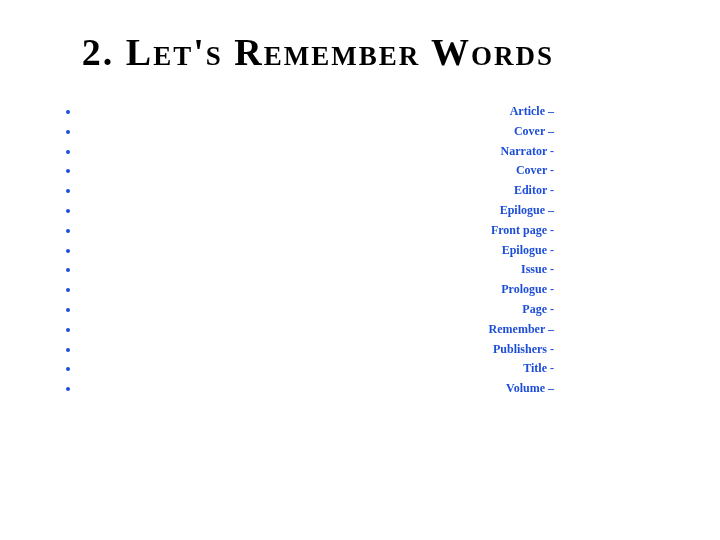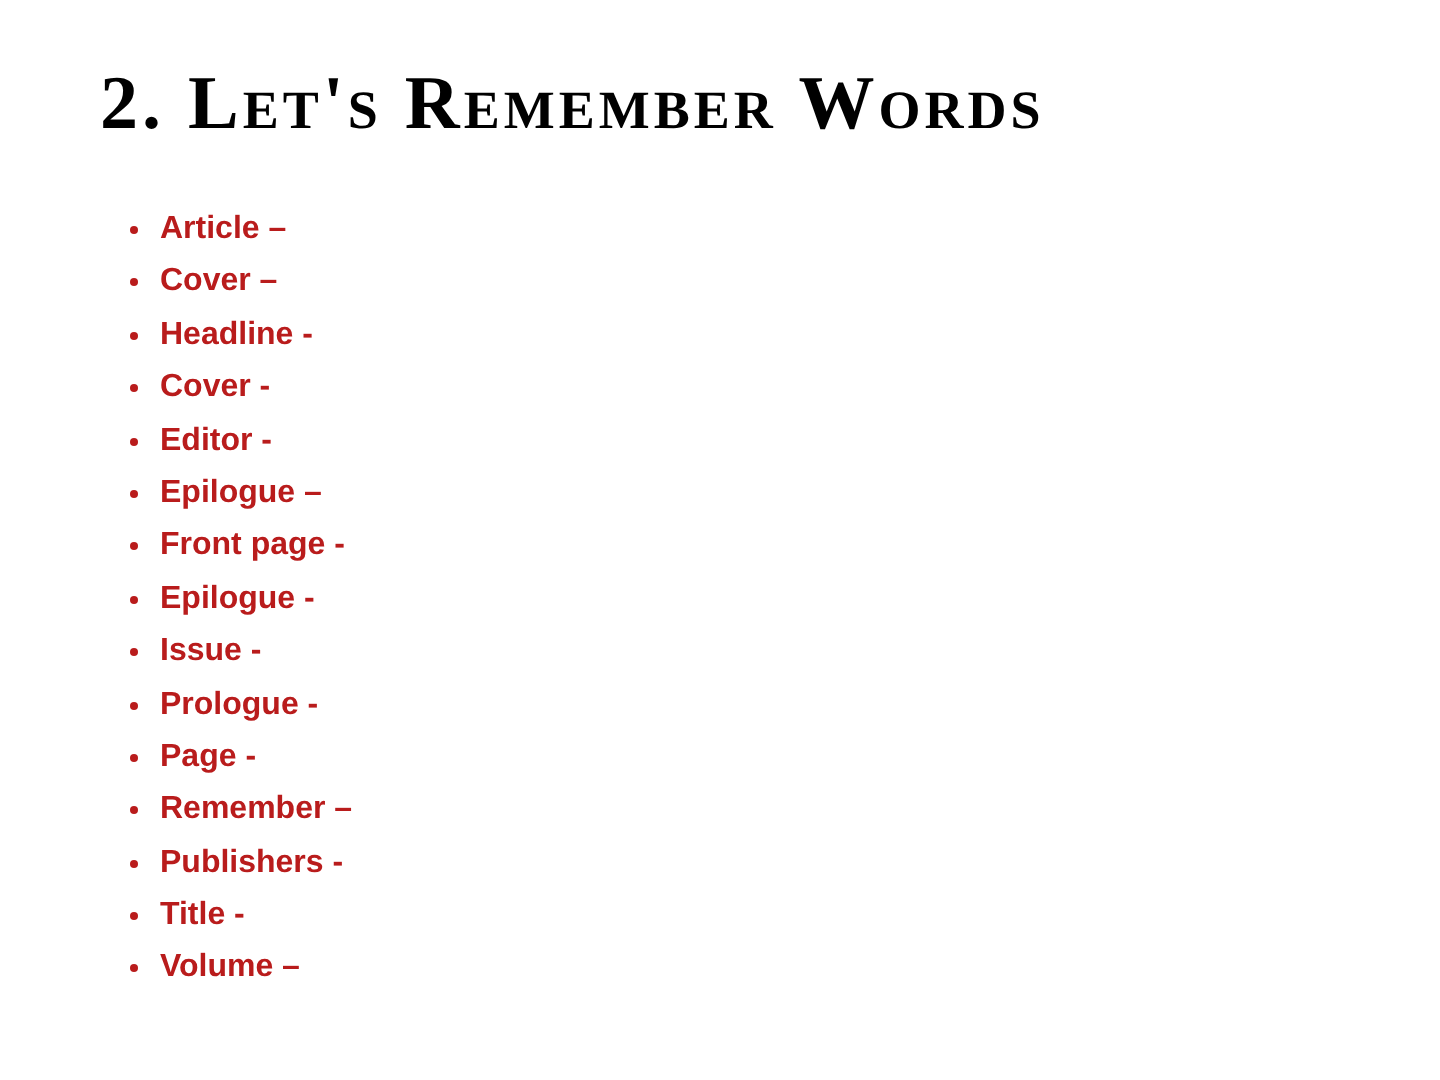--- a/index.html
+++ b/index.html
@@ -14,56 +14,57 @@
       background: #ffffff;
       font-family: 'Georgia', serif;
       overflow: hidden;
     }
 
     .page {
       width: 604px;
       height: 540px;
       padding: 30px 50px;
       background: #ffffff;
+      text-align: right;
     }
 
     .title {
       font-size: 38px;
       font-weight: bold;
       font-family: 'Georgia', 'Times New Roman', serif;
       letter-spacing: 2px;
       color: #000000;
       margin-bottom: 28px;
       font-variant: small-caps;
     }
 
     .word-list {
       list-style: disc;
       padding-left: 30px;
       columns: 1;
     }
 
     .word-list li {
-      font-size: 16px;
-      font-family: Liberation Sans, sans-serif;
+      font-size: 12px;
+      font-family: Liberation Serif, serif;
       font-weight: bold;
-      color: #b91c1c;
+      color: #1d4ed8;
       line-height: 1.65;
       margin-bottom: 0px;
     }
   </style>
 </head>
 <body>
 
 <div class="page">
   <h1 class="title">2.  Let's Remember Words</h1>
   <ul class="word-list">
   <li>Article –</li>
       <li>Cover –</li>
-      <li>Headline -</li>
+      <li>Narrator -</li>
       <li>Cover -</li>
       <li>Editor -</li>
       <li>Epilogue –</li>
       <li>Front page -</li>
       <li>Epilogue -</li>
       <li>Issue -</li>
       <li>Prologue -</li>
       <li>Page -</li>
       <li>Remember –</li>
       <li>Publishers -</li>

